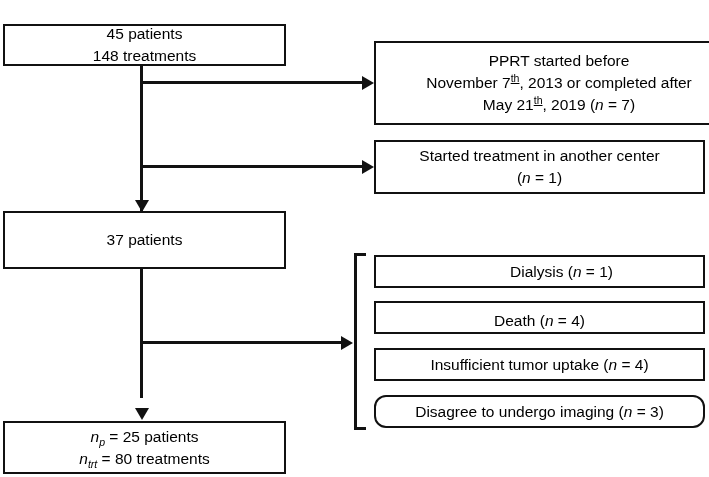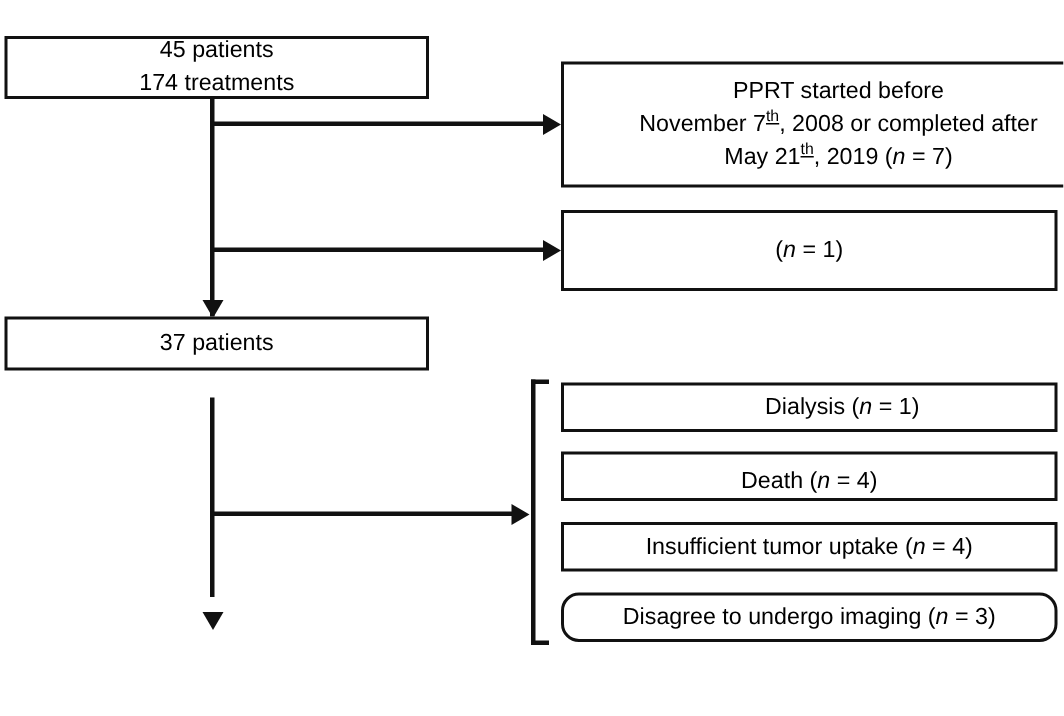--- a/index.html
+++ b/index.html
@@ -105,47 +105,52 @@
   <div class="vline" style="left:140px; top:265px; height:133px;"></div>
   <div class="arrow-down" style="left:134.5px; top:408px;"></div>
 
   <div class="hline" style="left:140px; top:341px; width:205px;"></div>
   <div class="arrow-right" style="left:341px; top:335.5px;"></div>
 
   <div class="bracket" style="left:354px; top:253px; width:12px; height:177px;"></div>
 
   <div class="box" style="left:3px; top:3px; width:283px; height:42px;margin-top:21px;">
     <span class="line">45 patients</span>
-    <span class="line">174 treatments</span>
+    <span class="line">148 treatments</span>
   </div>
 
   <div class="box" style="left:374px; top:41px; width:370px; height:84px;">
     <span class="line">PPRT started before</span>
-    <span class="line"><span>November 7</span><sup>th</sup><span>, 2008 or completed after</span></span>
+    <span class="line"><span>November 7</span><sup>th</sup><span>, 2013 or completed after</span></span>
     <span class="line"><span>May 21</span><sup>th</sup><span>, 2019 (</span><span class="it">n</span><span> = 7)</span></span>
   </div>
 
   <div class="box" style="left:374px; top:140px; width:331px; height:54px;">
+    <span class="line">Started treatment in another center</span>
     <span class="line"><span>(</span><span class="it">n</span><span> = 1)</span></span>
   </div>
 
-  <div class="box" style="left:3px; top:211px; width:283px; height:36px;">
+  <div class="box" style="left:3px; top:211px; width:283px; height:58px;">
     <span class="line">37 patients</span>
   </div>
 
   <div class="box" style="left:374px; top:255px; width:331px; height:33px;padding-left:44px;">
     <span class="line"><span>Dialysis (</span><span class="it">n</span><span> = 1)</span></span>
   </div>
 
   <div class="box" style="left:374px; top:301px; width:331px; height:33px;justify-content:flex-end;">
     <span class="line"><span>Death (</span><span class="it">n</span><span> = 4)</span></span>
   </div>
 
   <div class="box" style="left:374px; top:348px; width:331px; height:33px;">
     <span class="line"><span>Insufficient tumor uptake (</span><span class="it">n</span><span> = 4)</span></span>
   </div>
 
   <div class="box" style="left:374px; top:395px; width:331px; height:33px;border-radius:12px;">
     <span class="line"><span>Disagree to undergo imaging (</span><span class="it">n</span><span> = 3)</span></span>
   </div>
 
+  <div class="box" style="left:3px; top:421px; width:283px; height:53px;">
+    <span class="line"><span class="it">n</span><sub>p</sub><span> = 25 patients</span></span>
+    <span class="line"><span class="it">n</span><sub>trt</sub><span> = 80 treatments</span></span>
+  </div>
 
 </div>
 
 </body></html>

